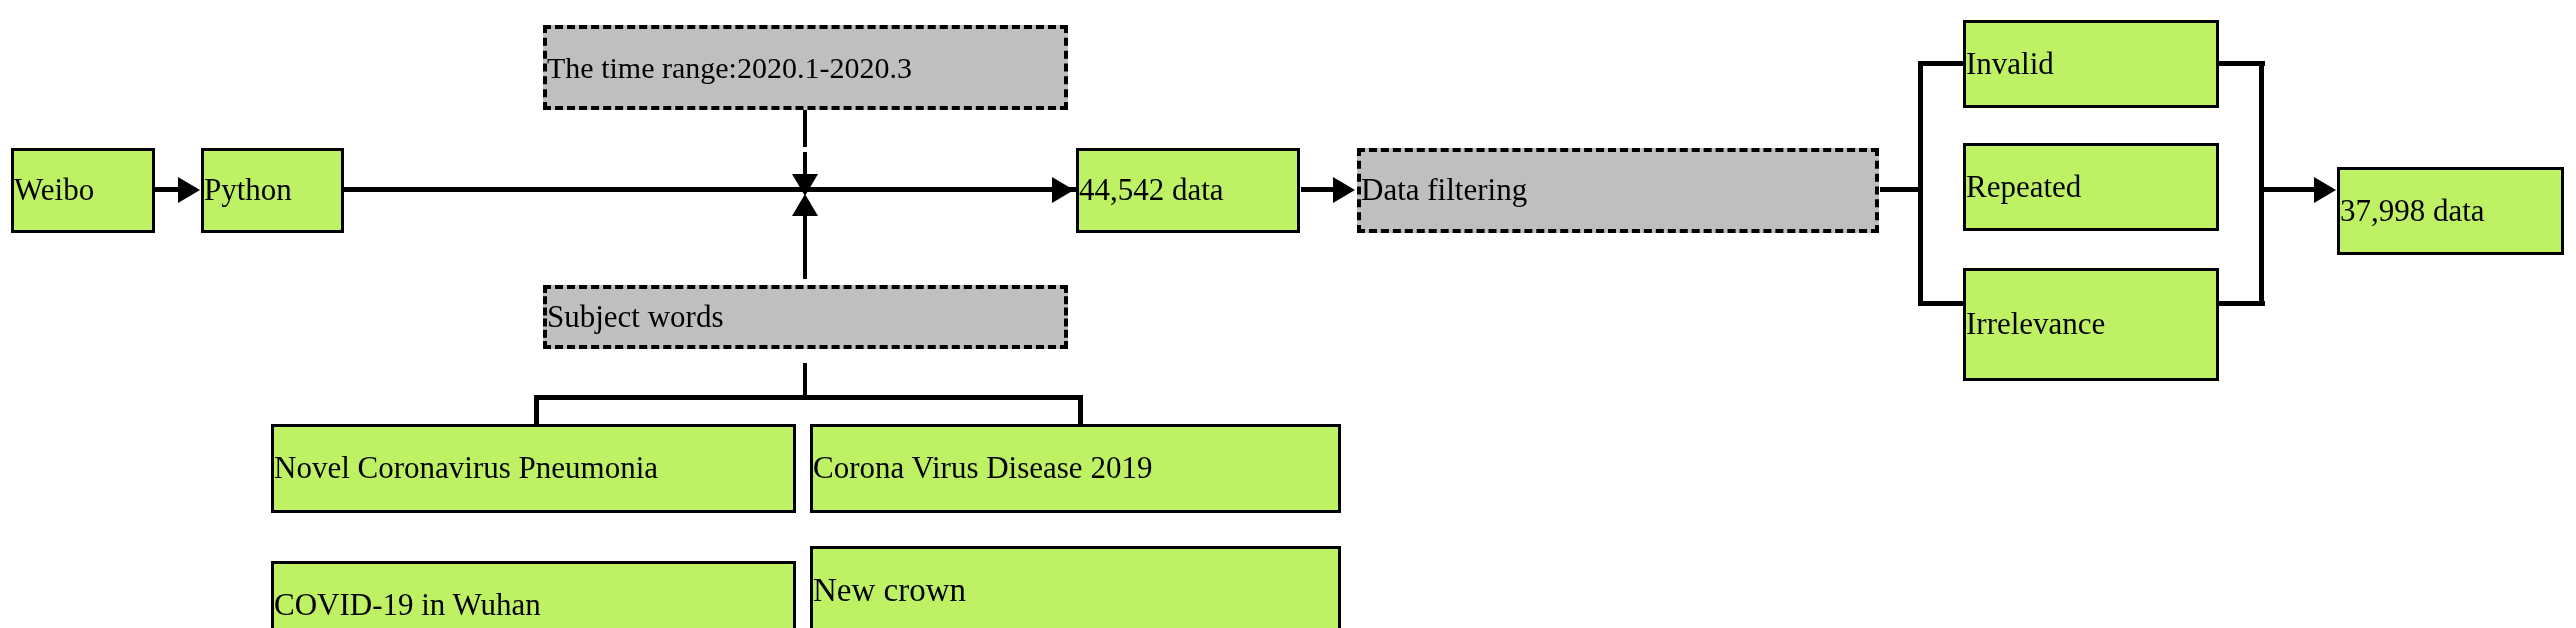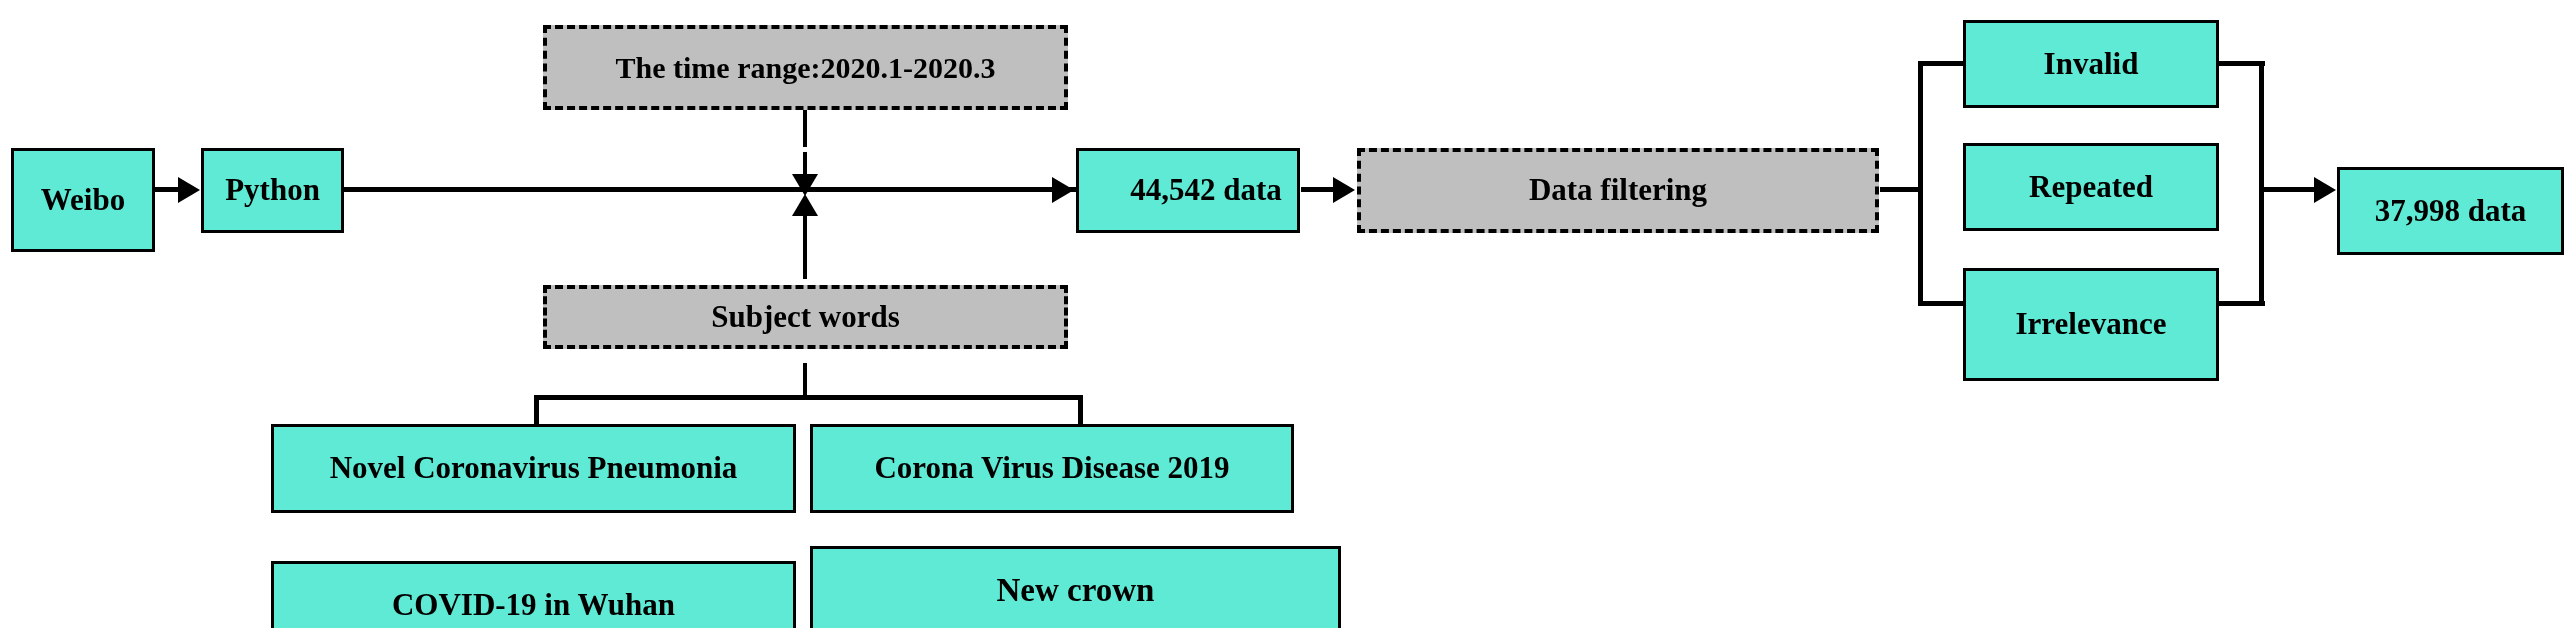--- a/index.html
+++ b/index.html
@@ -13,29 +13,28 @@
     height: 628px;
     background: #ffffff;
     font-family: "Liberation Serif", "DejaVu Serif", serif;
     overflow: hidden;
   }
   .node {
     position: absolute;
     box-sizing: border-box;
     display: flex;
     align-items: center;
-    justify-content: center;
+    justify-content: flex-start;
     text-align: center;
     color: #000000;
     line-height: 1.1;
-    font-weight: bold;
   }
   .node.solid {
     border: 3.7px solid #000000;
-    background: #5eead4;
+    background: #bef264;
   }
   .node.dashed {
     border: 4.5px dashed #000000;
     background: #bfbfbf;
   }
   .edge {
     position: absolute;
     background: #000000;
   }
   .edge.h { height: 5.2px; }
@@ -59,21 +58,21 @@
     border-left: 13.4px solid transparent;
     border-right: 13.4px solid transparent;
     border-bottom: 22px solid #000000;
   }
 </style>
 </head>
 <body>
 
 <div id="canvas">
 
-  <div class="node solid" style="left:11px; top:148px; width:144px; height:104px; font-size:31px;">
+  <div class="node solid" style="left:11px; top:148px; width:144px; height:85px; font-size:31px;">
     <span>Weibo</span>
   </div>
 
   <div class="edge h" style="left:155px; top:187px; width:27px;"></div>
   <div class="arrowhead right" style="left:178px; top:177px;"></div>
 
   <div class="node solid" style="left:201px; top:148px; width:143px; height:85px; font-size:31px;">
     <span>Python</span>
   </div>
 
@@ -84,21 +83,21 @@
     <span>The time range:2020.1-2020.3</span>
   </div>
 
   <div class="edge v" style="left:803px; top:110px; width:3.7px; height:37px;"></div>
   <div class="edge v" style="left:803px; top:152px; width:3.7px; height:28px;"></div>
   <div class="arrowhead down" style="left:792px; top:174px;"></div>
 
   <div class="edge v" style="left:803px; top:216px; width:3.7px; height:63px;"></div>
   <div class="arrowhead up" style="left:792px; top:194px;"></div>
 
-  <div class="node solid" style="left:1076px; top:148px; width:224px; height:85px; font-size:31px;padding-left:36px;">
+  <div class="node solid" style="left:1076px; top:148px; width:224px; height:85px; font-size:31px;">
     <span>44,542 data</span>
   </div>
 
   <div class="edge h" style="left:1301px; top:187px; width:33px;"></div>
   <div class="arrowhead right" style="left:1333px; top:177px;"></div>
 
   <div class="node dashed" style="left:1357px; top:148px; width:522px; height:85px; font-size:31px;">
     <span>Data filtering</span>
   </div>
 
@@ -139,21 +138,21 @@
 
   <div class="edge v" style="left:803px; top:363px; width:3.7px; height:34px;"></div>
   <div class="edge h" style="left:534px; top:395px; width:548px;"></div>
   <div class="edge v" style="left:534px; top:395px; width:4.5px; height:31px;"></div>
   <div class="edge v" style="left:1078px; top:395px; width:4.5px; height:31px;"></div>
 
   <div class="node solid" style="left:271px; top:424px; width:525px; height:89px; font-size:31px;">
     <span>Novel Coronavirus Pneumonia</span>
   </div>
 
-  <div class="node solid" style="left:810px; top:424px; width:484px; height:89px; font-size:31px;">
+  <div class="node solid" style="left:810px; top:424px; width:531px; height:89px; font-size:31px;">
     <span>Corona Virus Disease 2019</span>
   </div>
 
   <div class="node solid" style="left:271px; top:524px; width:525px; height:89px; font-size:31px;margin-top:37px;">
     <span>COVID-19 in Wuhan</span>
   </div>
 
   <div class="node solid" style="left:810px; top:546px; width:531px; height:89px; font-size:33px;">
     <span>New crown</span>
   </div>

